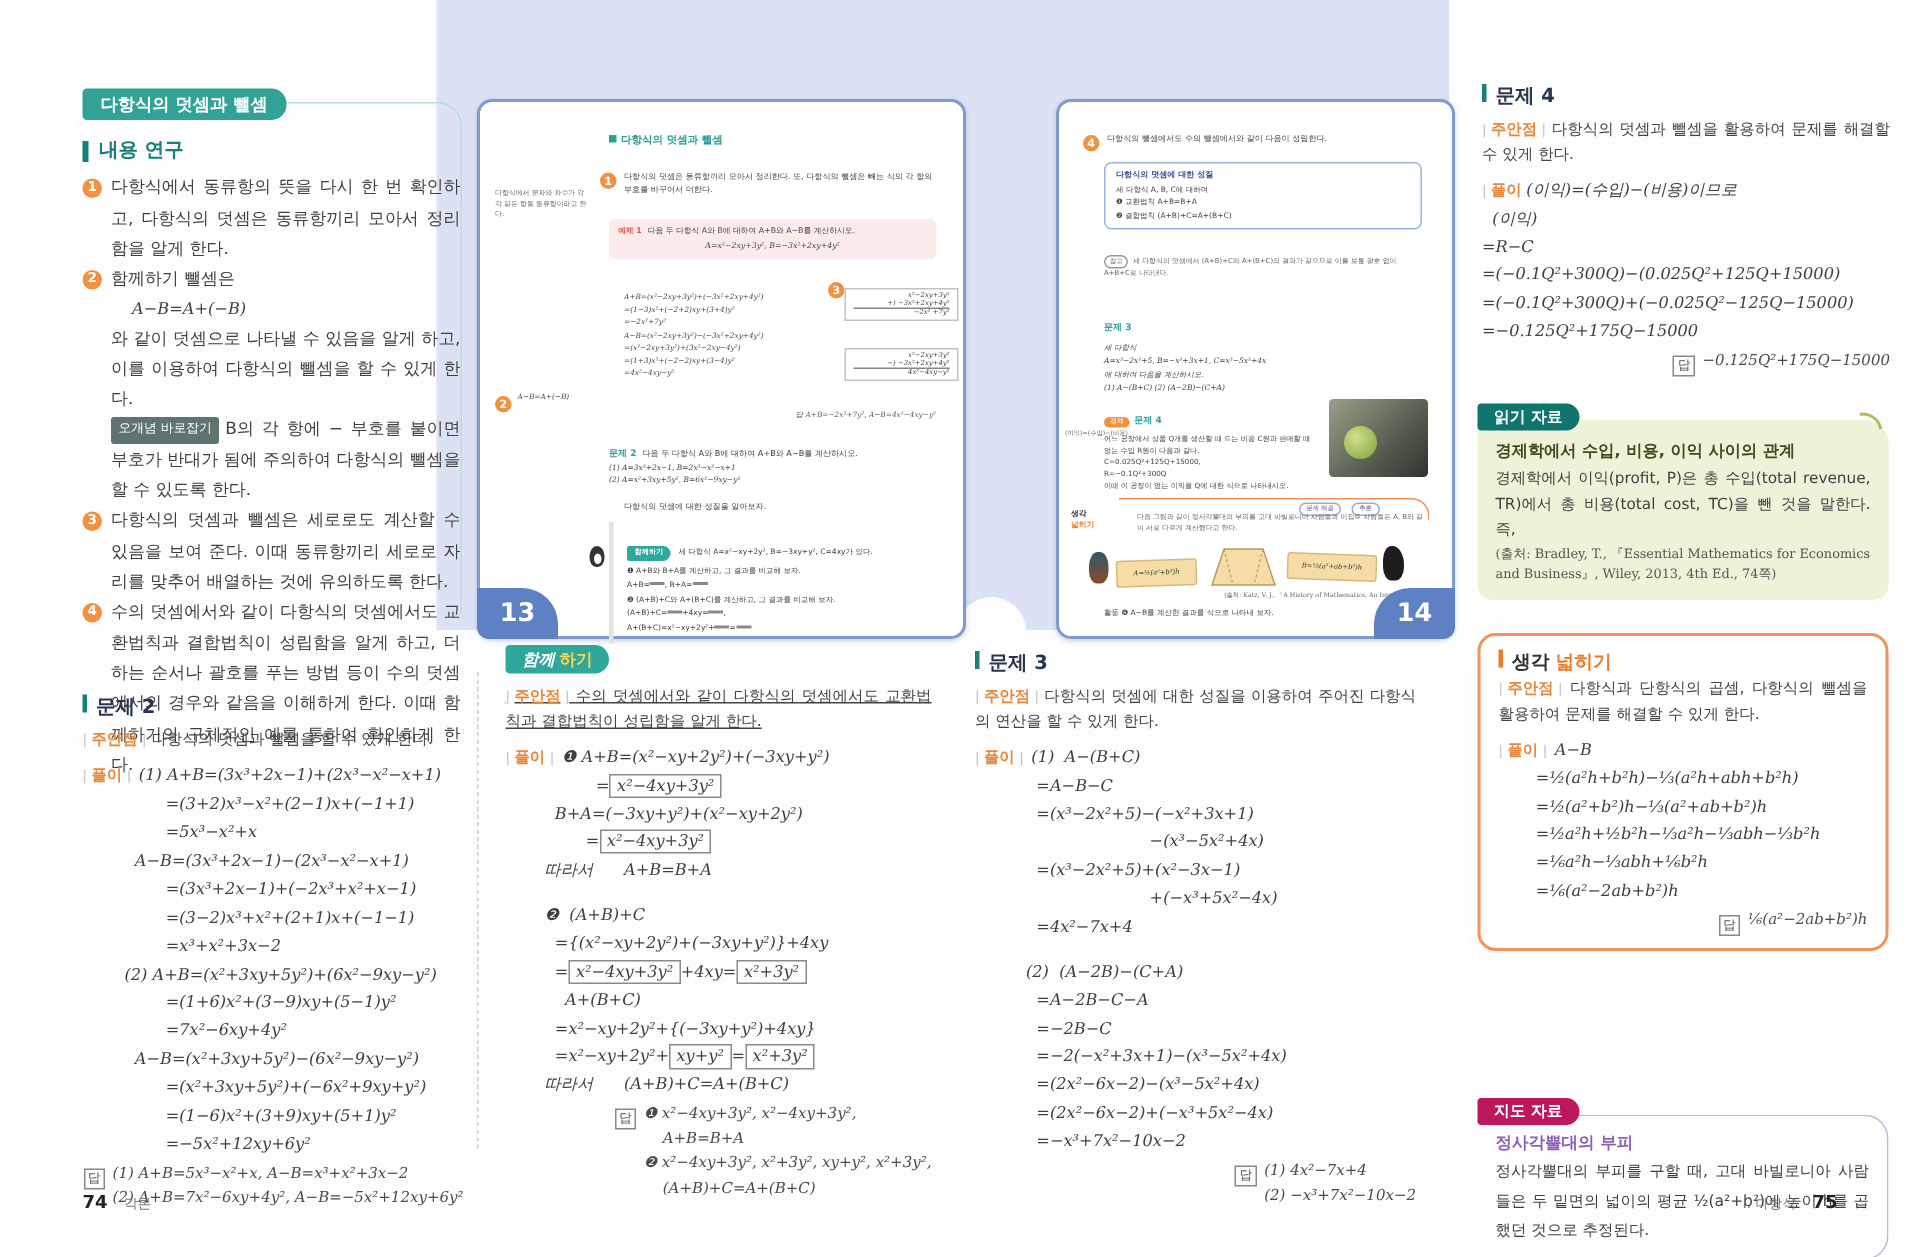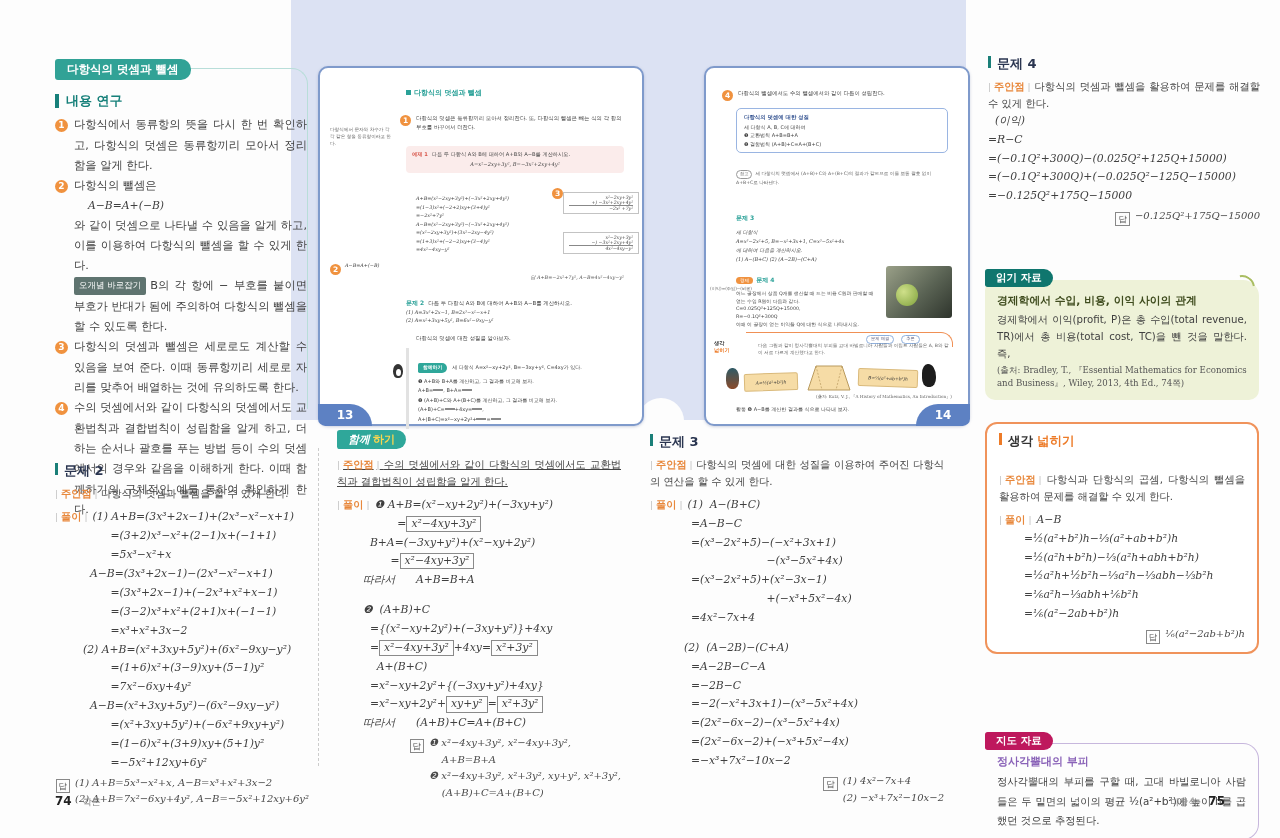--- a/index.html
+++ b/index.html
@@ -4,21 +4,21 @@
 <style>
   html,body{margin:0;padding:0;}
   body{width:1280px;height:838px;background:#fdfdfd;font-family:"DejaVu Sans",sans-serif;color:#404040;position:relative;overflow:hidden;}
   .abs{position:absolute;}
   
   .center-panel{left:291px;top:0;width:675px;height:420px;background:#dce2f3;}
   .panel-notch{width:46px;height:46px;border-radius:50%;background:#fdfdfd;top:398px;}
   .page-thumb{background:#fff;border:2px solid #7f9acb;border-radius:10px;box-shadow:0 1px 3px rgba(60,80,140,.25);}
   #page13{left:318px;top:66px;width:322px;height:356px;}
   #page14{left:704px;top:66px;width:262px;height:356px;}
-  .page-tab{position:absolute;width:54px;height:22px;background:#5d81c3;color:#fff;font-weight:bold;font-size:12px;display:flex;align-items:center;justify-content:center;}
+  .page-tab{position:absolute;width:54px;height:34px;background:#5d81c3;color:#fff;font-weight:bold;font-size:17px;display:flex;align-items:center;justify-content:center;}
   #page13 .page-tab{left:-2px;bottom:-2px;border-radius:0 24px 0 8px;}
   #page14 .page-tab{right:-2px;bottom:-2px;border-radius:24px 0 8px 0;}
   
   .t{position:absolute;line-height:1.6;}
   .t-header{color:#2aa198;font-weight:bold;font-size:7px;}
   .t-header::before{content:"";display:inline-block;width:5px;height:5px;background:#2aa198;margin-right:3px;}
   .t-badge{position:absolute;width:11px;height:11px;border-radius:50%;background:#f0923f;color:#fff;font-size:7.5px;line-height:11px;text-align:center;font-weight:bold;}
   .t-small{font-size:5.4px;color:#444;}
   .t-tiny{font-size:4.6px;color:#666;}
   .t-math{font-family:"DejaVu Serif",serif;font-style:italic;}
@@ -69,21 +69,21 @@
   .item .num{position:absolute;left:0;top:4px;width:13px;height:13px;background:#f0923f;color:#fff;border-radius:50%;font-size:9px;line-height:13px;text-align:center;font-weight:bold;}
   .item-math{padding-left:14px;text-align:left;}
   .mis-tag{display:inline-block;background:#5f7470;color:#fff;font-size:8.5px;padding:1px 5px;border-radius:2px;margin-right:4px;vertical-align:1px;}
   
   .reading-panel{margin-top:-7px;background:#eef2d8;border-radius:10px 16px 10px 10px;padding:14px 12px 10px;position:relative;}
   .reading-panel::before{content:"";position:absolute;top:-5px;right:4px;width:22px;height:22px;border:2px solid #a9bd62;border-color:#a9bd62 transparent transparent transparent;border-radius:50%;transform:rotate(35deg);}
   .reading-title{font-size:10.8px;font-weight:bold;color:#3f4c1e;margin-bottom:4px;}
   .reading-body{font-size:10.2px;line-height:1.65;color:#404040;text-align:justify;word-break:break-all;}
   .reading-source{font-size:8.6px;color:#555;line-height:1.5;margin-top:2px;font-family:"DejaVu Serif",serif;}
   .expand-panel{border:2px solid #f0935b;border-radius:12px;padding:9px 12px 8px;position:relative;background:#fff;}
-  .expand-title{font-size:12.5px;font-weight:bold;color:#333;margin-bottom:21px;}
+  .expand-title{font-size:12.5px;font-weight:bold;color:#333;margin-bottom:1px;}
   .expand-title .b{color:#ed7b28;margin-left:4px;}
   .expand-title .tbar{background:#ed7b28;}
   .guide-panel{border:1.5px solid #c7b7dd;border-left:none;border-radius:0 16px 16px 0;padding:10px 12px 8px;margin-top:-7px;position:relative;}
   .guide-title{color:#8a63b8;font-weight:bold;font-size:11px;margin-bottom:3px;}
   .guide-body{font-size:10.3px;line-height:1.9;text-align:justify;word-break:break-all;}
   
   .divider-v{border-left:1px dashed #ccc;width:0;}
   .footer-num{font-size:12px;font-weight:bold;color:#222;}
   .footer-lab{font-size:9px;color:#777;margin:0 6px;}
 </style>
@@ -209,21 +209,21 @@
 <div class="abs research-frame" style="left:57px;top:68px;width:250px;height:340px;"></div>
 <section class="abs" style="left:55px;top:58px;width:252px;">
   <div class="section-tag">다항식의 덧셈과 뺄셈</div>
   <h2 class="research-title">내용 연구</h2>
   <div class="item">
     <span class="num">1</span>
     <span>다항식에서 동류항의 뜻을 다시 한 번 확인하고, 다항식의 덧셈은 동류항끼리 모아서 정리함을 알게 한다.</span>
   </div>
   <div class="item">
     <span class="num">2</span>
-    <span>다항식의 뺄셈은</span>
+    <span>함께하기 뺄셈은</span>
     <div class="math item-math">A−B=A+(−B)</div>
     <span>와 같이 덧셈으로 나타낼 수 있음을 알게 하고, 이를 이용하여 다항식의 뺄셈을 할 수 있게 한다.</span>
     <div>
       <span class="mis-tag">오개념 바로잡기</span><span>B의 각 항에 − 부호를 붙이면 부호가 반대가 됨에 주의하여 다항식의 뺄셈을 할 수 있도록 한다.</span>
     </div>
   </div>
   <div class="item">
     <span class="num">3</span>
     <span>다항식의 덧셈과 뺄셈은 세로로도 계산할 수 있음을 보여 준다. 이때 동류항끼리 세로로 자리를 맞추어 배열하는 것에 유의하도록 한다.</span>
   </div>
@@ -317,20 +317,21 @@
     <div class="ans-lines">
         <div class="math-line">(1) 4x²−7x+4</div>
         <div class="math-line">(2) −x³+7x²−10x−2</div>
       </div>
   </div>
 </section>
 
 <section class="abs" style="left:988px;top:55px;width:272px;">
   <h3 class="prob-title"><span class="tbar"></span><span>문제 4</span></h3>
   <div class="focus-row"><span class="bar">|</span><span class="lab">주안점</span><span class="bar">|</span> <span>다항식의 덧셈과 뺄셈을 활용하여 문제를 해결할 수 있게 한다.</span></div>
+  <div class="sol-row"><span class="bar">|</span><span class="lab">풀이</span><span class="math">(이익)=(수입)−(비용)이므로</span></div>
   <div>
       <div class="math-line">  (이익)</div>
       <div class="math-line">=R−C</div>
       <div class="math-line">=(−0.1Q²+300Q)−(0.025Q²+125Q+15000)</div>
       <div class="math-line">=(−0.1Q²+300Q)+(−0.025Q²−125Q−15000)</div>
       <div class="math-line">=−0.125Q²+175Q−15000</div>
     </div>
   <div class="ans-block">
     <span class="ans-box">답</span>
     <div class="ans-lines">
@@ -347,22 +348,22 @@
     <div class="reading-source">(출처: Bradley, T., 『Essential Mathematics for Economics and Business』, Wiley, 2013, 4th Ed., 74쪽)</div>
   </div>
 </section>
 
 <section class="abs" style="left:985px;top:422px;width:274px;">
   <div class="expand-panel">
     <div class="expand-title"><span class="tbar"></span><span>생각</span><span class="b">넓히기</span></div>
     <div class="focus-row"><span class="bar">|</span><span class="lab">주안점</span><span class="bar">|</span> <span>다항식과 단항식의 곱셈, 다항식의 뺄셈을 활용하여 문제를 해결할 수 있게 한다.</span></div>
     <div class="sol-row"><span class="bar">|</span><span class="lab">풀이</span><span class="bar">|</span> <span class="math">A−B</span></div>
     <div style="padding-left:18px;">
+        <div class="math-line">  =½(a²h+b²h)−⅓(a²h+abh+b²h)</div>
         <div class="math-line">  =½(a²+b²)h−⅓(a²+ab+b²)h</div>
-        <div class="math-line">  =½(a²h+b²h)−⅓(a²h+abh+b²h)</div>
         <div class="math-line">  =½a²h+½b²h−⅓a²h−⅓abh−⅓b²h</div>
         <div class="math-line">  =⅙a²h−⅓abh+⅙b²h</div>
         <div class="math-line">  =⅙(a²−2ab+b²)h</div>
       </div>
     <div class="ans-block">
       <span class="ans-box">답</span>
       <div class="ans-lines">
           <div class="math-line">⅙(a²−2ab+b²)h</div>
         </div>
     </div>

